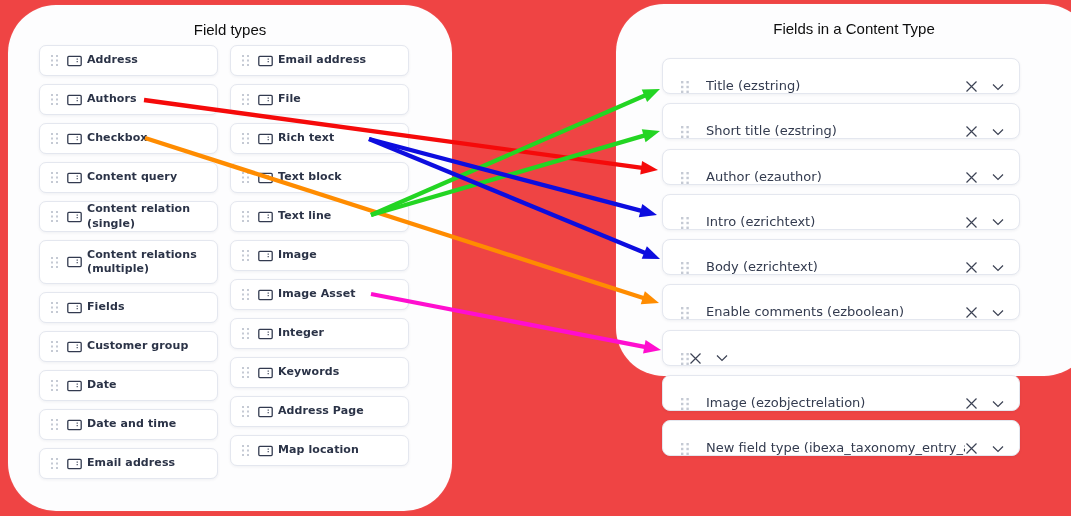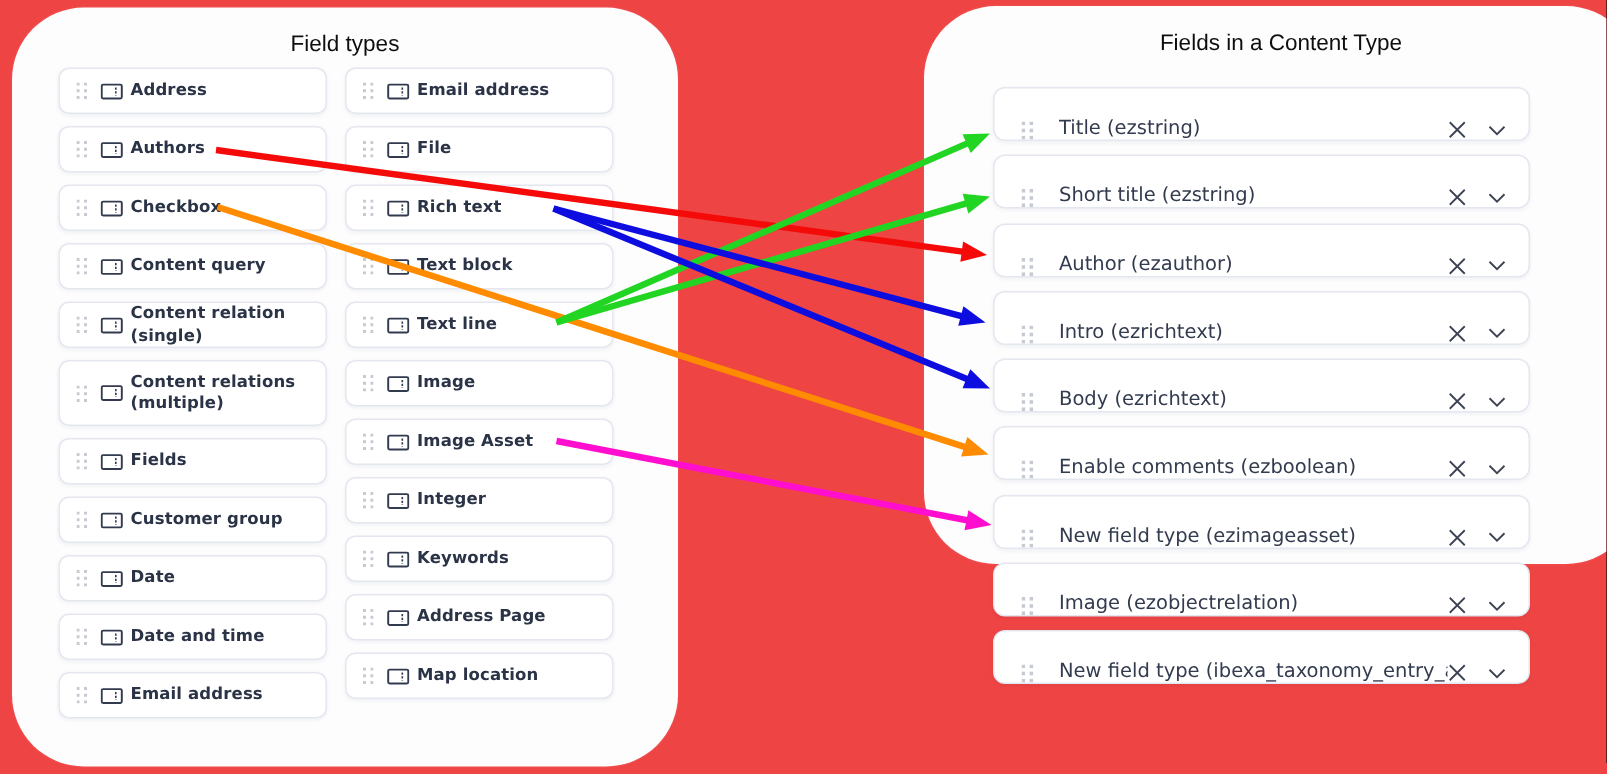--- a/index.html
+++ b/index.html
@@ -684,21 +684,20 @@
               <g fill="#c5cad4">
                 <rect x="0" y="0" width="2.4" height="2.4"></rect>
                 <rect x="5.4" y="0" width="2.4" height="2.4"></rect>
                 <rect x="0" y="4.8" width="2.4" height="2.4"></rect>
                 <rect x="5.4" y="4.8" width="2.4" height="2.4"></rect>
                 <rect x="0" y="9.6" width="2.4" height="2.4"></rect>
                 <rect x="5.4" y="9.6" width="2.4" height="2.4"></rect>
               </g>
             </svg>
           </span>
-          <span class="lbl">New field type (ezimageasset)</span>
           <span class="controls">
             <button class="iconbtn">
               <svg width="13" height="13" viewBox="0 0 13 13">
                 <path d="M1.5 1.5 L11.5 11.5 M11.5 1.5 L1.5 11.5" stroke="#3c4254" stroke-width="1.2" fill="none"></path>
               </svg>
             </button>
             <button class="iconbtn">
               <svg width="12" height="8" viewBox="0 0 12 8">
                 <path d="M1 1.5 L6 6.5 L11 1.5" stroke="#3c4254" stroke-width="1.2" fill="none"></path>
               </svg>

